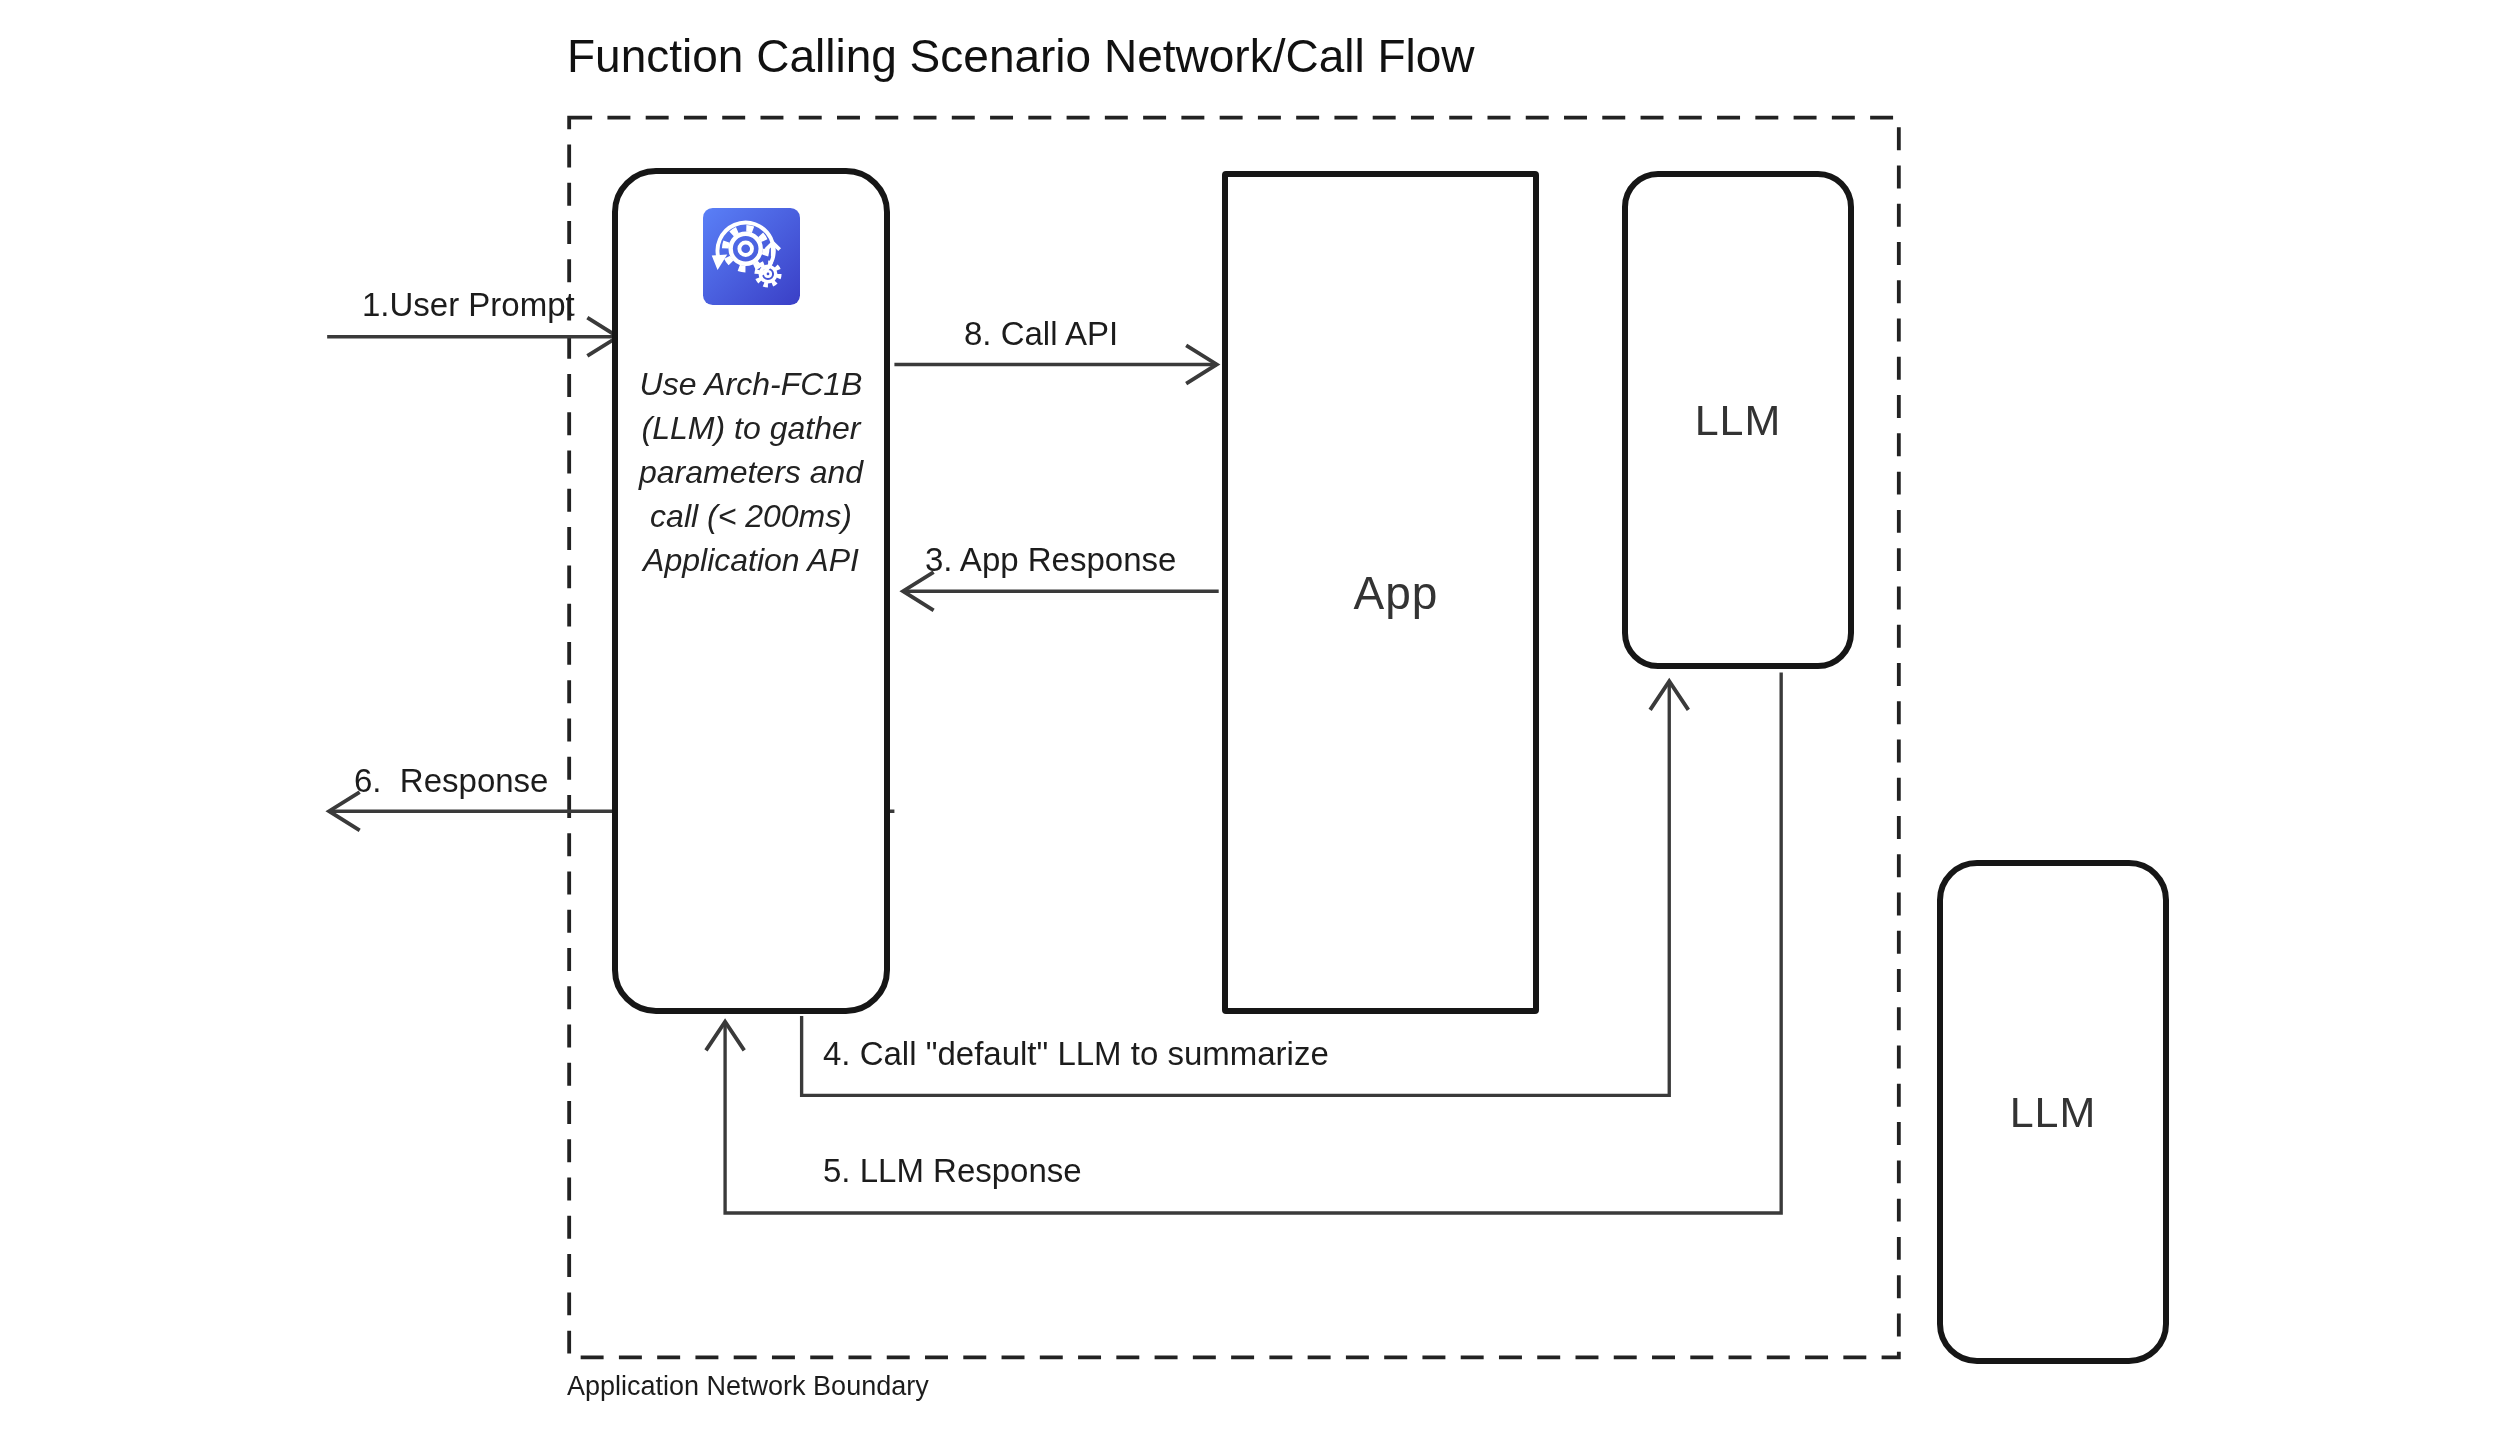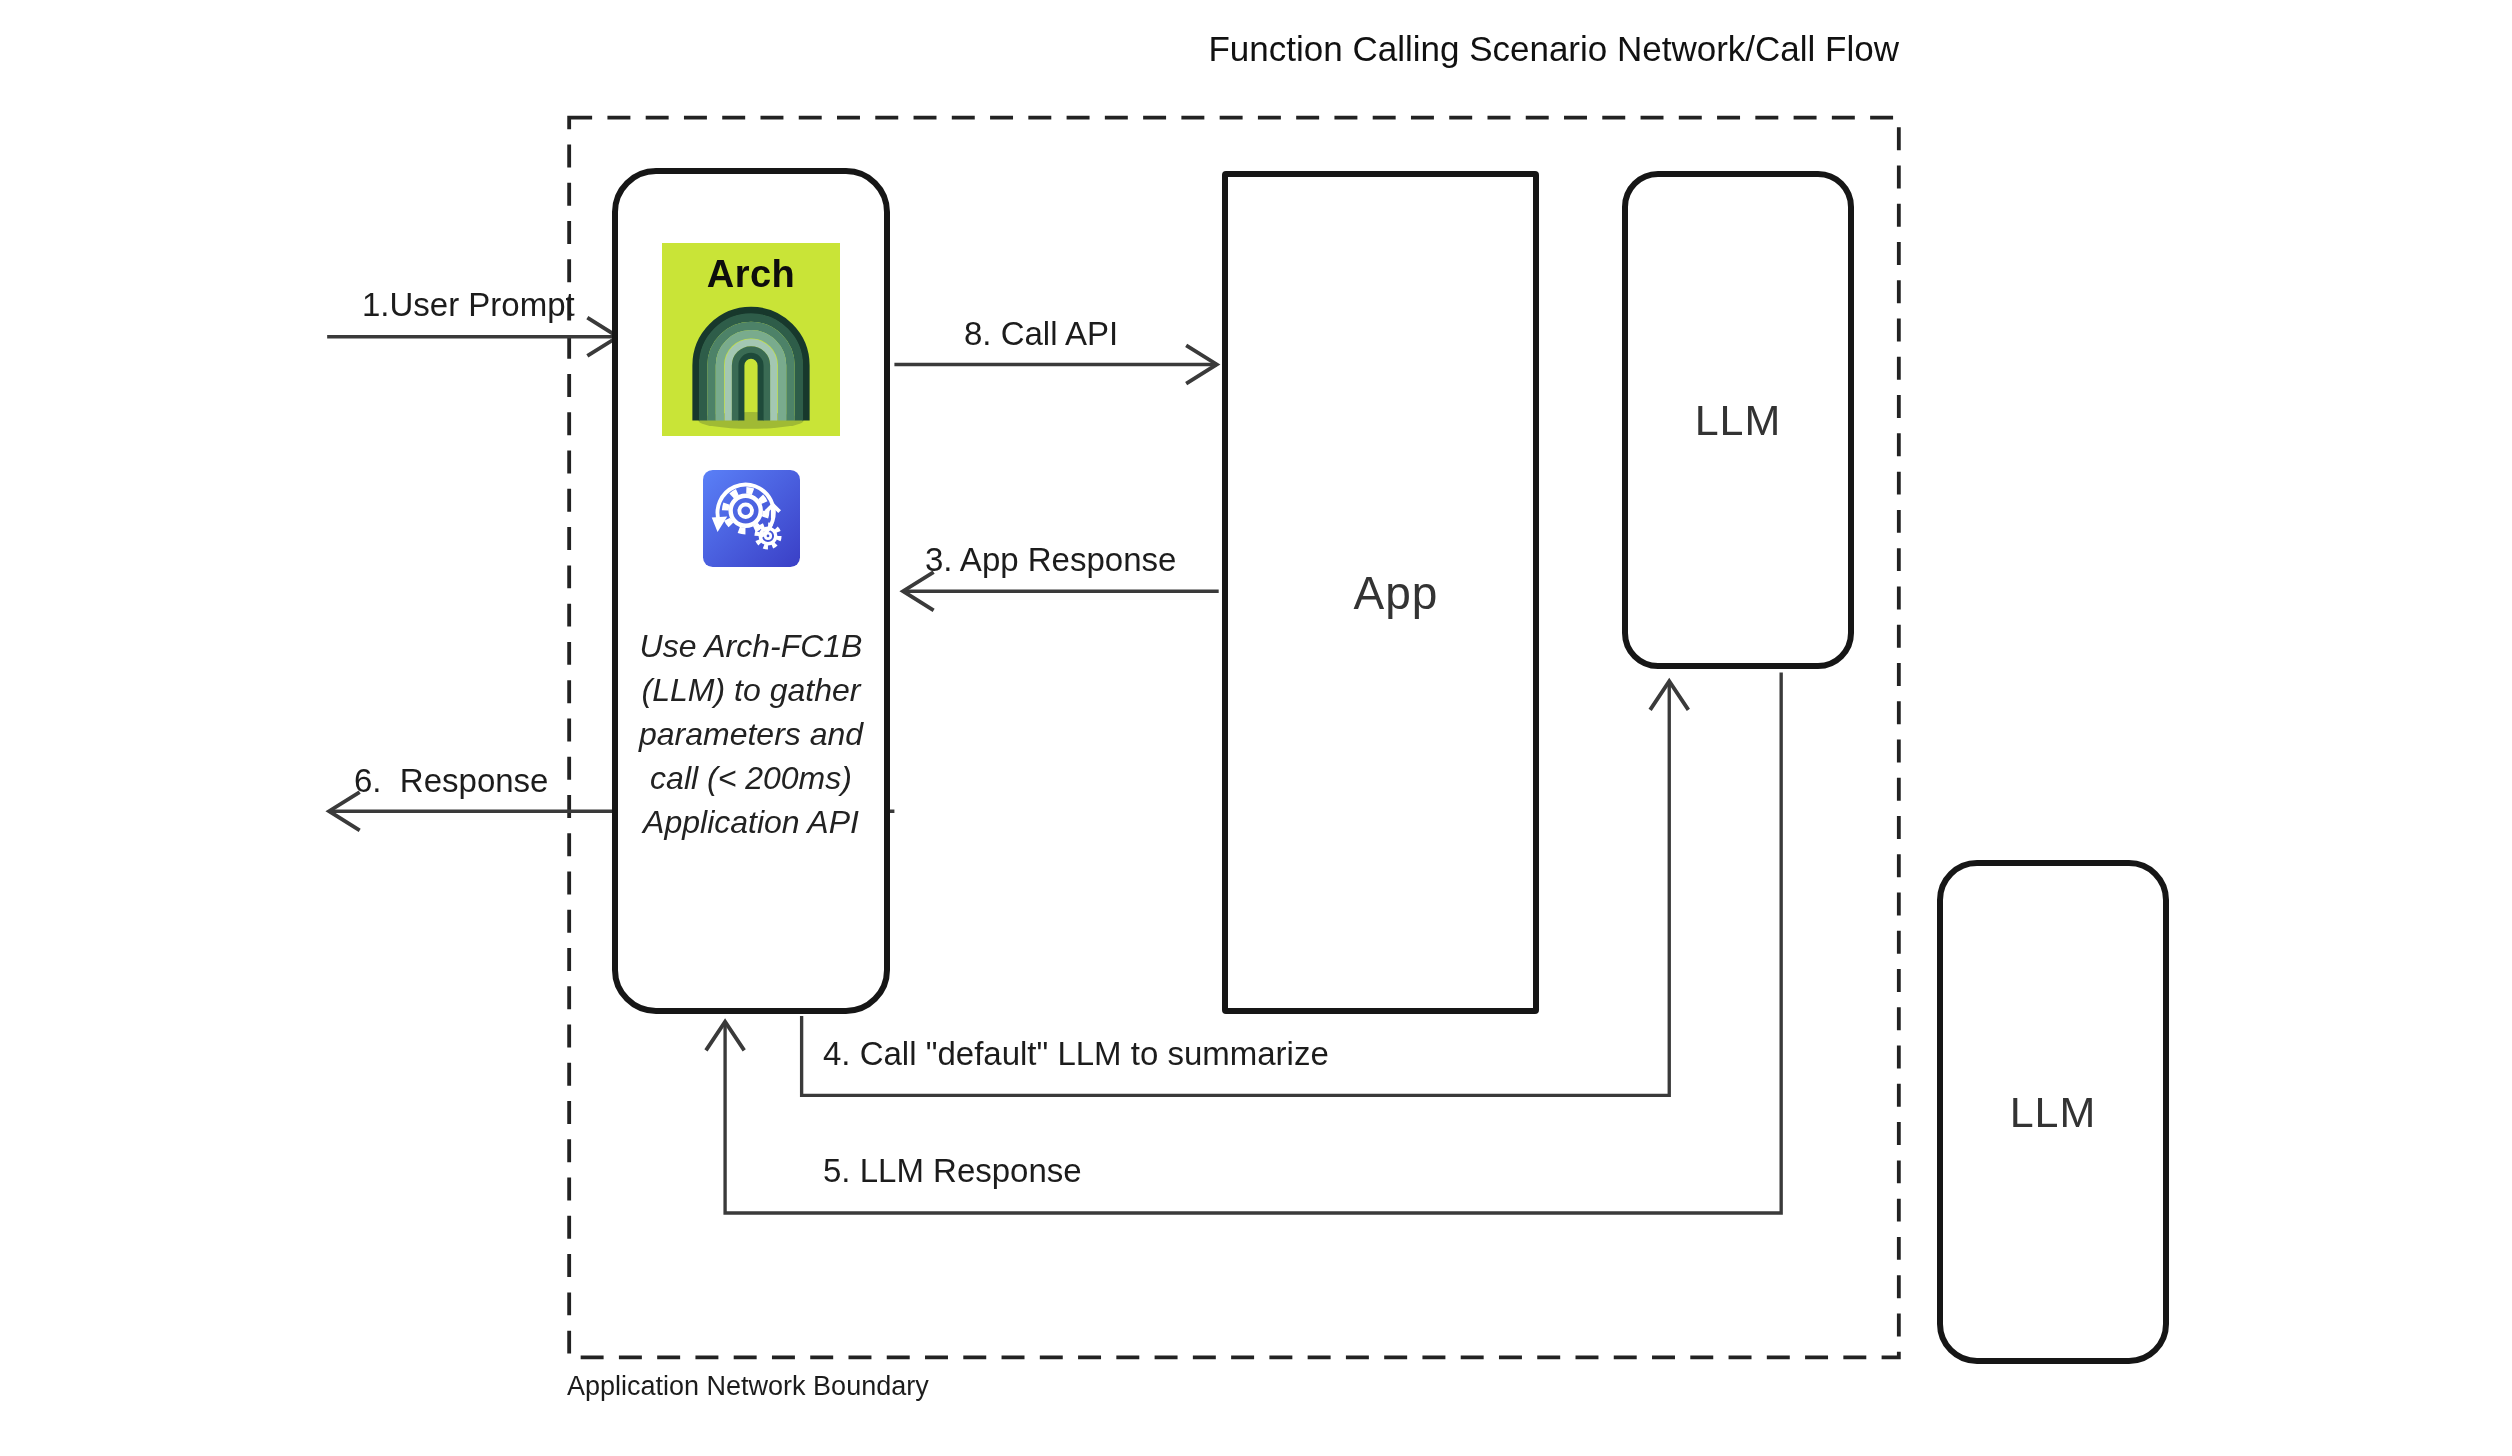--- a/index.html
+++ b/index.html
@@ -3,22 +3,22 @@
 <meta charset="utf-8">
 <style>
   html,body{margin:0;padding:0;background:#ffffff;}
   body{
     width:2512px;height:1456px;position:relative;overflow:hidden;
     font-family:"Liberation Sans","DejaVu Sans",sans-serif;color:#1f1f1f;
   }
   .canvas{position:absolute;inset:0;}
   svg.overlay{position:absolute;left:0;top:0;z-index:1;}
   .title{
-    position:absolute;left:567px;top:29px;width:1332px;text-align:right;
-    font-size:35px;color:#111;z-index:3;white-space:pre;
+    position:absolute;left:567px;top:29px;width:1332px;text-align:left;
+    font-size:46px;color:#111;z-index:3;white-space:pre;
   }
   .box{
     position:absolute;background:#ffffff;border:6.7px solid #161616;z-index:2;
     display:flex;align-items:center;justify-content:center;box-sizing:border-box;
   }
   .box .node-label{font-size:46px;color:#333;letter-spacing:1px;}
   .users{left:35px;top:171px;width:285px;height:842px;border-radius:29px;}
   .arch{left:612px;top:168px;width:278px;height:846px;border-radius:44px;
         flex-direction:column;justify-content:flex-start;}
   .app{left:1222px;top:171px;width:317px;height:843px;border-radius:4px;padding-left:31px;}
@@ -84,35 +84,20 @@
     <g stroke="#3a3a3a" fill="none">
       <path d="M 1862 703 L 1862 1268 L 758 1268 L 758 1068" stroke-width="3.5"></path>
       <polyline points="738,1098 758,1068 778,1098" stroke-width="4"></polyline>
     </g>
   </svg>
 
   <div class="title">Function Calling Scenario Network/Call Flow</div>
 
 
   <div class="box arch">
-    <div class="arch-logo">
-      <div class="arch-logo-title">Arch</div>
-      <svg width="144" height="134" viewBox="0 0 120 112">
-        <ellipse cx="60" cy="104" rx="44" ry="7" fill="rgba(40,60,45,0.25)"></ellipse>
-        <g fill="none" stroke-linecap="butt">
-          <path d="M 14 104 L 14 58 A 46 46 0 0 1 106 58 L 106 104" stroke="#17382c" stroke-width="6"></path>
-          <path d="M 20 104 L 20 58 A 40 40 0 0 1 100 58 L 100 104" stroke="#2e5d49" stroke-width="7"></path>
-          <path d="M 27 104 L 27 58 A 33 33 0 0 1 93 58 L 93 104" stroke="#4d8268" stroke-width="7"></path>
-          <path d="M 34 104 L 34 58 A 26 26 0 0 1 86 58 L 86 104" stroke="#79ab8d" stroke-width="7"></path>
-          <path d="M 41 104 L 41 58 A 19 19 0 0 1 79 58 L 79 104" stroke="#a3c7b2" stroke-width="6"></path>
-          <path d="M 47 104 L 47 58 A 13 13 0 0 1 73 58 L 73 104" stroke="#3a6b54" stroke-width="6"></path>
-          <path d="M 52 104 L 52 58 A 8 8 0 0 1 68 58 L 68 104" stroke="#1e4a3a" stroke-width="5"></path>
-        </g>
-      </svg>
-    </div>
 
     <svg class="gear-badge" viewBox="0 0 100 100">
       <defs>
         <linearGradient id="gearGrad" x1="0" y1="0" x2="1" y2="1">
           <stop offset="0" stop-color="#5a80f7"></stop>
           <stop offset="1" stop-color="#3a3fc6"></stop>
         </linearGradient>
       </defs>
       <rect x="0" y="0" width="100" height="100" rx="10" fill="url(#gearGrad)"></rect>
       <g stroke="#ffffff" fill="none">

